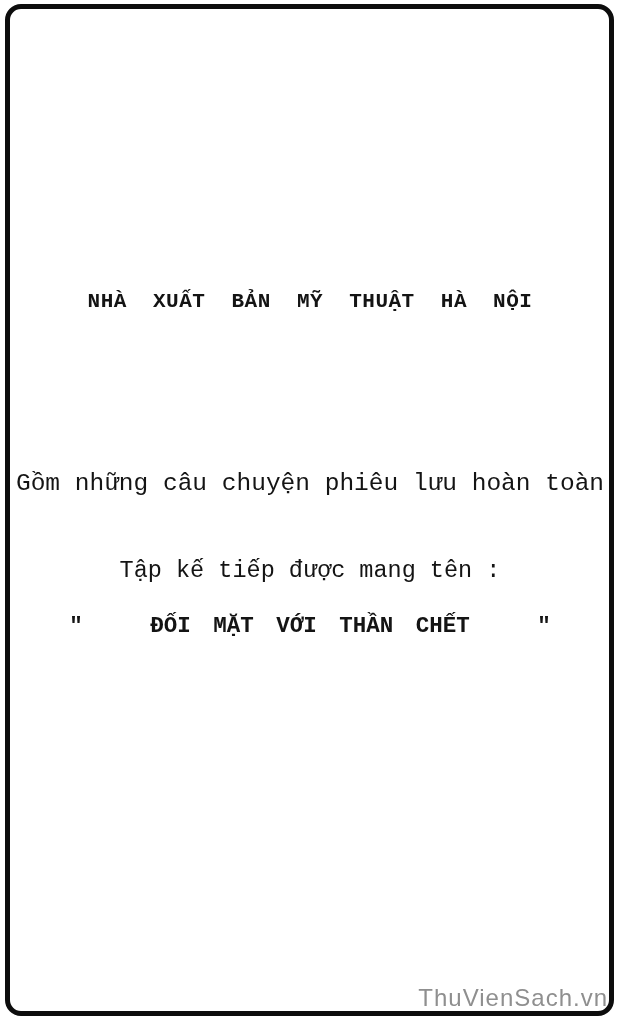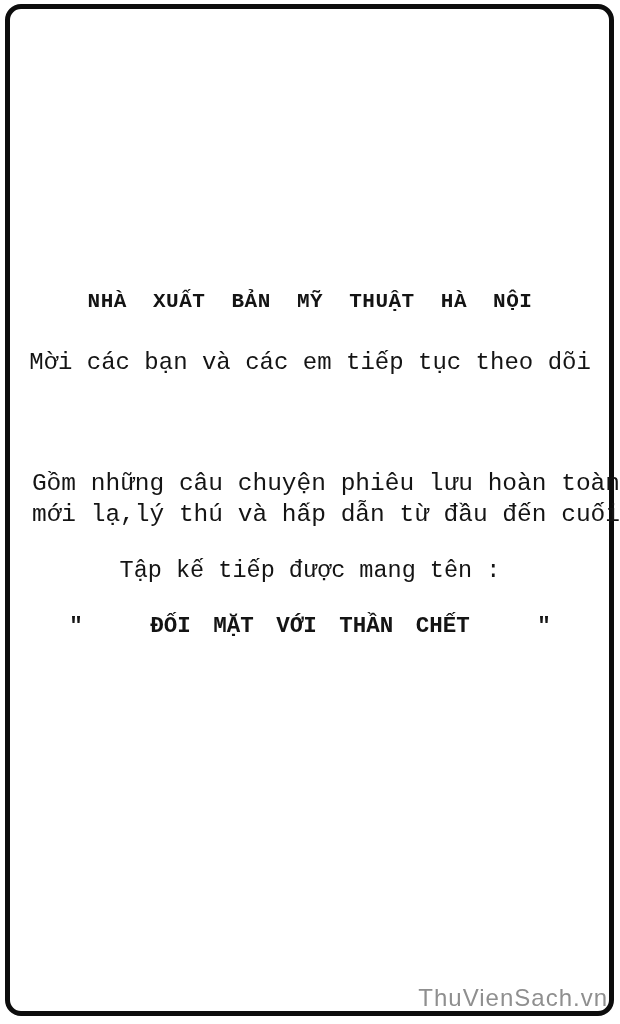--- a/index.html
+++ b/index.html
@@ -56,21 +56,21 @@
     top:405px;
     font-size:22.5px;
     font-weight:bold;
     word-spacing:4px;
   }
   .description-block{
     position:absolute;
     top:468px;
     left:0;
     right:0;
-    text-align:right;
+    text-align:center;
     font-size:24.5px;
     line-height:31px;
     white-space:nowrap;
   }
   .next-volume-intro{
     top:557px;
     font-size:23.5px;
   }
   .next-volume-title{
     top:613px;
@@ -91,26 +91,24 @@
 </style>
 </head>
 <body>
 
 <div class="scan-page">
 
   <div class="page-frame"></div>
 
   <div class="line publisher-heading">NHÀ XUẤT BẢN MỸ THUẬT HÀ NỘI</div>
 
-  <div class="line invitation-line">Mời các bạn và các em tiếp tục theo dõi</div>
 
 
   <div class="description-block">
     <div>Gồm những câu chuyện phiêu lưu hoàn toàn</div>
-    <div>mới lạ,lý thú và hấp dẫn từ đầu đến cuối</div>
   </div>
 
   <div class="line next-volume-intro">Tập kế tiếp được mang tên :</div>
 
   <div class="line next-volume-title">"   ĐỐI MẶT VỚI THẦN CHẾT   "</div>
 
   <div class="watermark">ThuVienSach.vn</div>
 
 </div>
 

